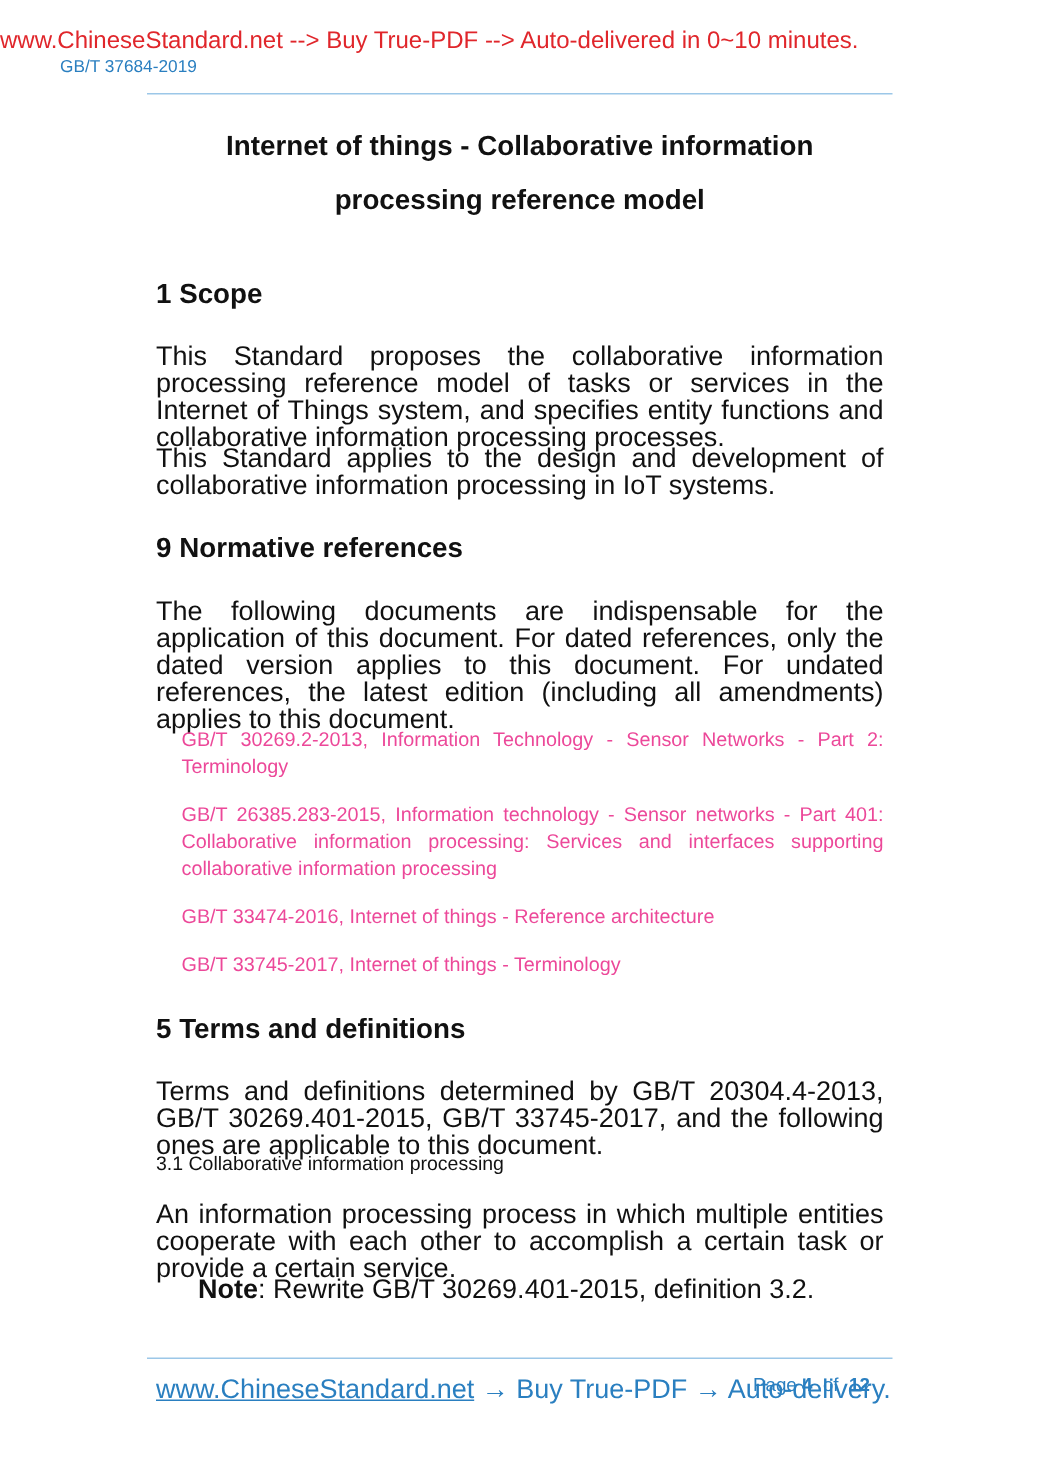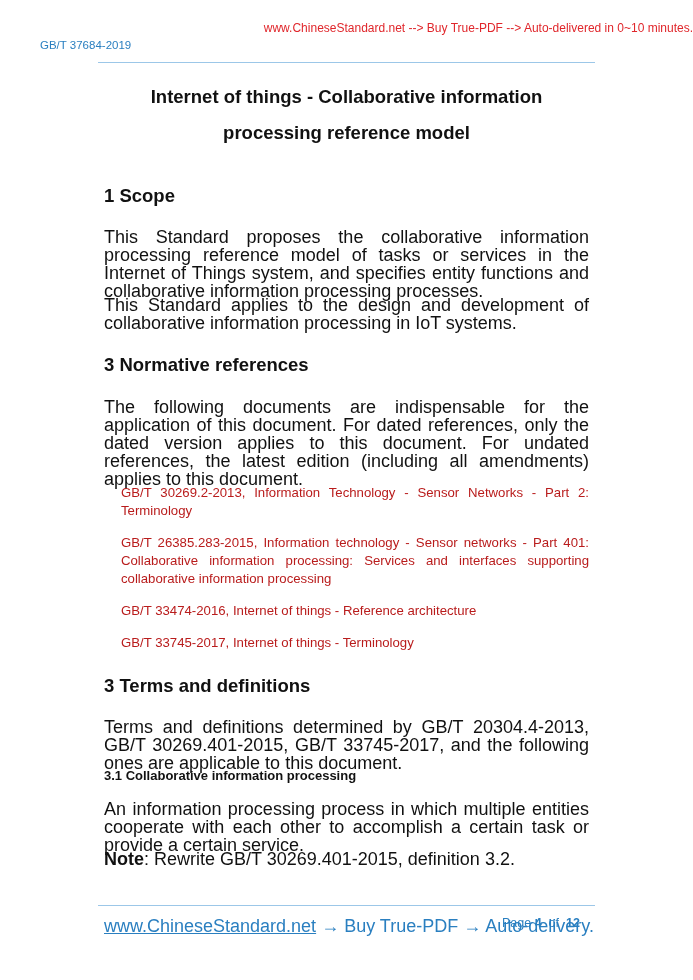--- a/index.html
+++ b/index.html
@@ -1,58 +1,58 @@
 <!DOCTYPE html>
 <html><head>
   <meta charset="utf-8">
   <style>
     html, body { margin: 0; padding: 0; background: #ffffff; }
     body { width: 693px; height: 980px; position: relative; overflow: hidden;
       font-family: "Liberation Sans", sans-serif; color: #111; }
-    .banner { position: absolute; top: 18px; left: 0; width: 693px; text-align: right;
-      color: #e0262b; font-size: 12px; line-height: 20px; }
+    .banner { position: absolute; top: 18px; left: 0; width: 693px; text-align: left;
+      color: #e0262b; font-size: 16px; line-height: 20px; }
     .stdno { position: absolute; top: 38px; left: 0; width: 693px; text-align: left;
       color: #2a7fc0; font-size: 11.5px; line-height: 14px; padding-left: 40px; }
     .hrule { position: absolute; left: 98px; width: 497px; height: 1px; background: #9cc7e8; }
     .title { position: absolute; left: 0; width: 693px; text-align: center; font-weight: bold;
       font-size: 18.5px; color: #111; }
     .h1 { position: absolute; left: 104px; font-weight: bold; font-size: 18.5px; color: #111; }
-    .h2 { position: absolute; left: 104px; font-weight: bold; font-size: 13px; color: #111; }
+    .h2 { position: absolute; left: 104px; font-weight: normal; font-size: 13px; color: #111; }
     .para { position: absolute; left: 104px; width: 485px; font-size: 18px; line-height: 18px;
       text-align: justify; color: #111; }
     .ref { position: absolute; left: 121px; width: 468px; font-size: 13.2px; line-height: 18px;
-      text-align: justify; color: #b91c1c; }
+      text-align: justify; color: #ec4899; }
     .footer-link { position: absolute; top: 916px; left: 104px; font-size: 18px; color: #2a7fc0; }
     .footer-link a { color: #2a7fc0; text-decoration: underline; }
     .footer-page { position: absolute; top: 916px; left: 502px; font-size: 12.5px; color: #2a7fc0; }
     .footer-page b { font-weight: bold; }
   </style>
 </head>
 <body>
 
 <div class="banner">www.ChineseStandard.net --&gt; Buy True-PDF --&gt; Auto-delivered in 0~10 minutes.</div>
 <div class="stdno">GB/T 37684-2019</div>
 <div class="hrule" style="top:62px;"></div>
 
 <div class="title" style="top:86px;">Internet of things - Collaborative information</div>
 <div class="title" style="top:122px;">processing reference model</div>
 
 <div class="h1" style="top:185px;text-align:center;">1 Scope</div>
 <div class="para" style="top:228px;">This Standard proposes the collaborative information processing reference model of tasks or services in the Internet of Things system, and specifies entity functions and collaborative information processing processes.</div>
 <div class="para" style="top:296px;">This Standard applies to the design and development of collaborative information processing in IoT systems.</div>
 
-<div class="h1" style="top:354px;">3 Normative references</div>
+<div class="h1" style="top:354px;">9 Normative references</div>
 <div class="para" style="top:398px;">The following documents are indispensable for the application of this document. For dated references, only the dated version applies to this document. For undated references, the latest edition (including all amendments) applies to this document.</div>
 
 <div class="ref" style="top:484px;">GB/T 30269.2-2013, Information Technology - Sensor Networks - Part 2: Terminology</div>
 <div class="ref" style="top:534px;">GB/T 26385.283-2015, Information technology - Sensor networks - Part 401: Collaborative information processing: Services and interfaces supporting collaborative information processing</div>
 <div class="ref" style="top:602px;">GB/T 33474-2016, Internet of things - Reference architecture</div>
 <div class="ref" style="top:634px;">GB/T 33745-2017, Internet of things - Terminology</div>
 
-<div class="h1" style="top:675px;">3 Terms and definitions</div>
+<div class="h1" style="top:675px;">5 Terms and definitions</div>
 <div class="para" style="top:718px;">Terms and definitions determined by GB/T 20304.4-2013, GB/T 30269.401-2015, GB/T 33745-2017, and the following ones are applicable to this document.</div>
 <div class="h2" style="top:768px;">3.1 Collaborative information processing</div>
 <div class="para" style="top:800px;">An information processing process in which multiple entities cooperate with each other to accomplish a certain task or provide a certain service.</div>
-<div class="para" style="top:850px;"><b>Note</b><span>: Rewrite GB/T 30269.401-2015, definition 3.2.</span></div>
+<div class="para" style="top:850px;margin-left:28px;"><b>Note</b><span>: Rewrite GB/T 30269.401-2015, definition 3.2.</span></div>
 
 <div class="hrule" style="top:905px;"></div>
 <div class="footer-link"><a>www.ChineseStandard.net</a><span> → Buy True-PDF → Auto-delivery.</span></div>
 <div class="footer-page"><span>Page</span>&nbsp;<b>4</b>&nbsp;&nbsp;<span>of</span>&nbsp;&nbsp;<b>12</b></div>
 
 </body></html>

